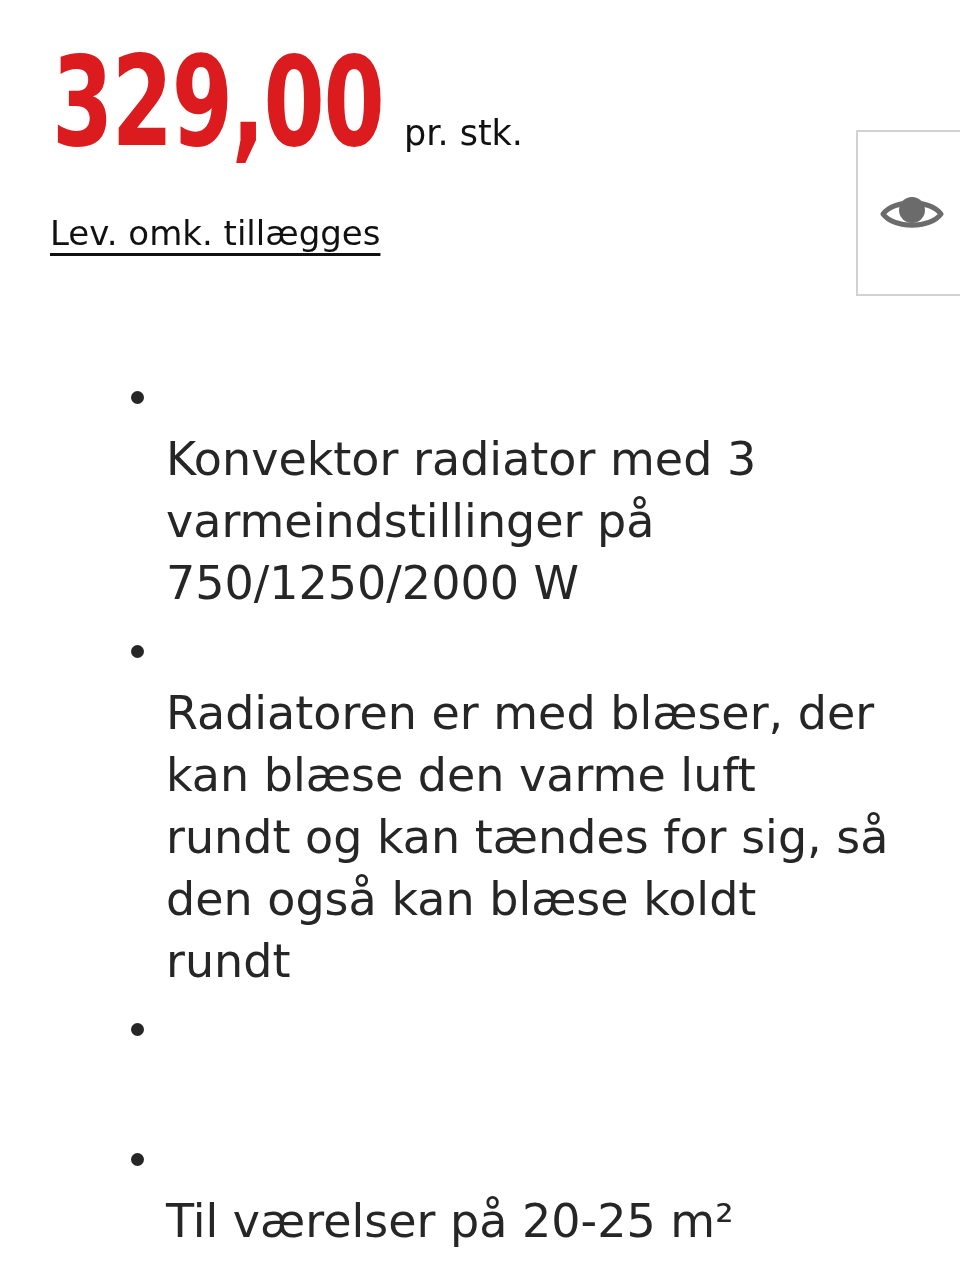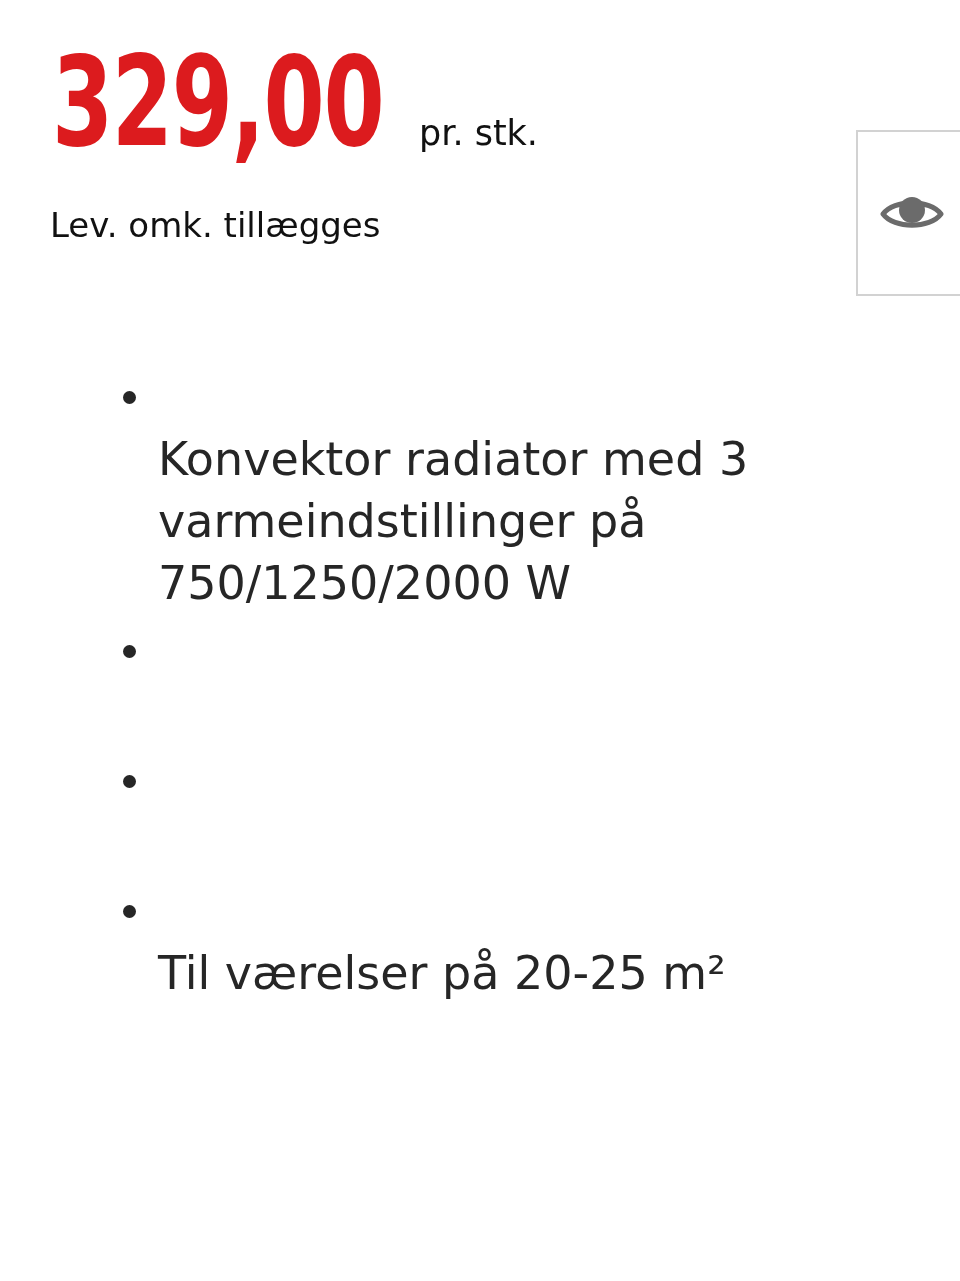--- a/index.html
+++ b/index.html
@@ -33,30 +33,31 @@
     color: #dc1b1e;
     letter-spacing: -2px;
     transform: scaleX(0.71);
     transform-origin: 0 100%;
   }
   .price-unit {
     display: inline;
     font-size: 35px;
     font-weight: 400;
     color: #111111;
-    margin-left: 27px;
+    margin-left: 12px;
   }
 
   
   .delivery-link {
     position: absolute;
     left: 50px;
-    top: 205px;
+    top: 213px;
     font-size: 34px;
     color: #111111;
+    text-decoration: underline;
     text-decoration-thickness: 3px;
     text-underline-offset: 8px;
     cursor: pointer;
   }
 
   
   .preview-box {
     position: absolute;
     left: 856px;
     top: 130px;
@@ -82,21 +83,21 @@
     left: 0;
     top: 366px;
     margin: 0;
     padding: 0;
     list-style: none;
     width: 960px;
   }
   .feature-item {
     position: relative;
     padding-left: 150px;
-    margin: 0 0 6px 8px;
+    margin: 0 0 6px 16px;
     font-size: 46px;
     line-height: 62px;
     color: #262626;
     white-space: pre-line;
     max-width: 790px;
   }
   .bullet-dot {
     position: absolute;
     left: 115px;
     top: 25px;
@@ -122,21 +123,25 @@
   </svg>
 </div>
 
 <ul class="features">
   <li class="feature-item">
     <span class="bullet-dot"></span><span>Konvektor radiator med 3
 varmeindstillinger på
 750/1250/2000 W</span>
   </li>
   <li class="feature-item">
-    <span class="bullet-dot"></span>
+    <span class="bullet-dot"></span><span>Radiatoren er med blæser, der
+kan blæse den varme luft
+rundt og kan tændes for sig, så
+den også kan blæse koldt
+rundt</span>
   </li>
   <li class="feature-item">
     <span class="bullet-dot"></span>
   </li>
   <li class="feature-item">
     <span class="bullet-dot"></span><span>Til værelser på 20-25 m²</span>
   </li>
 </ul>
 
 </body></html>

